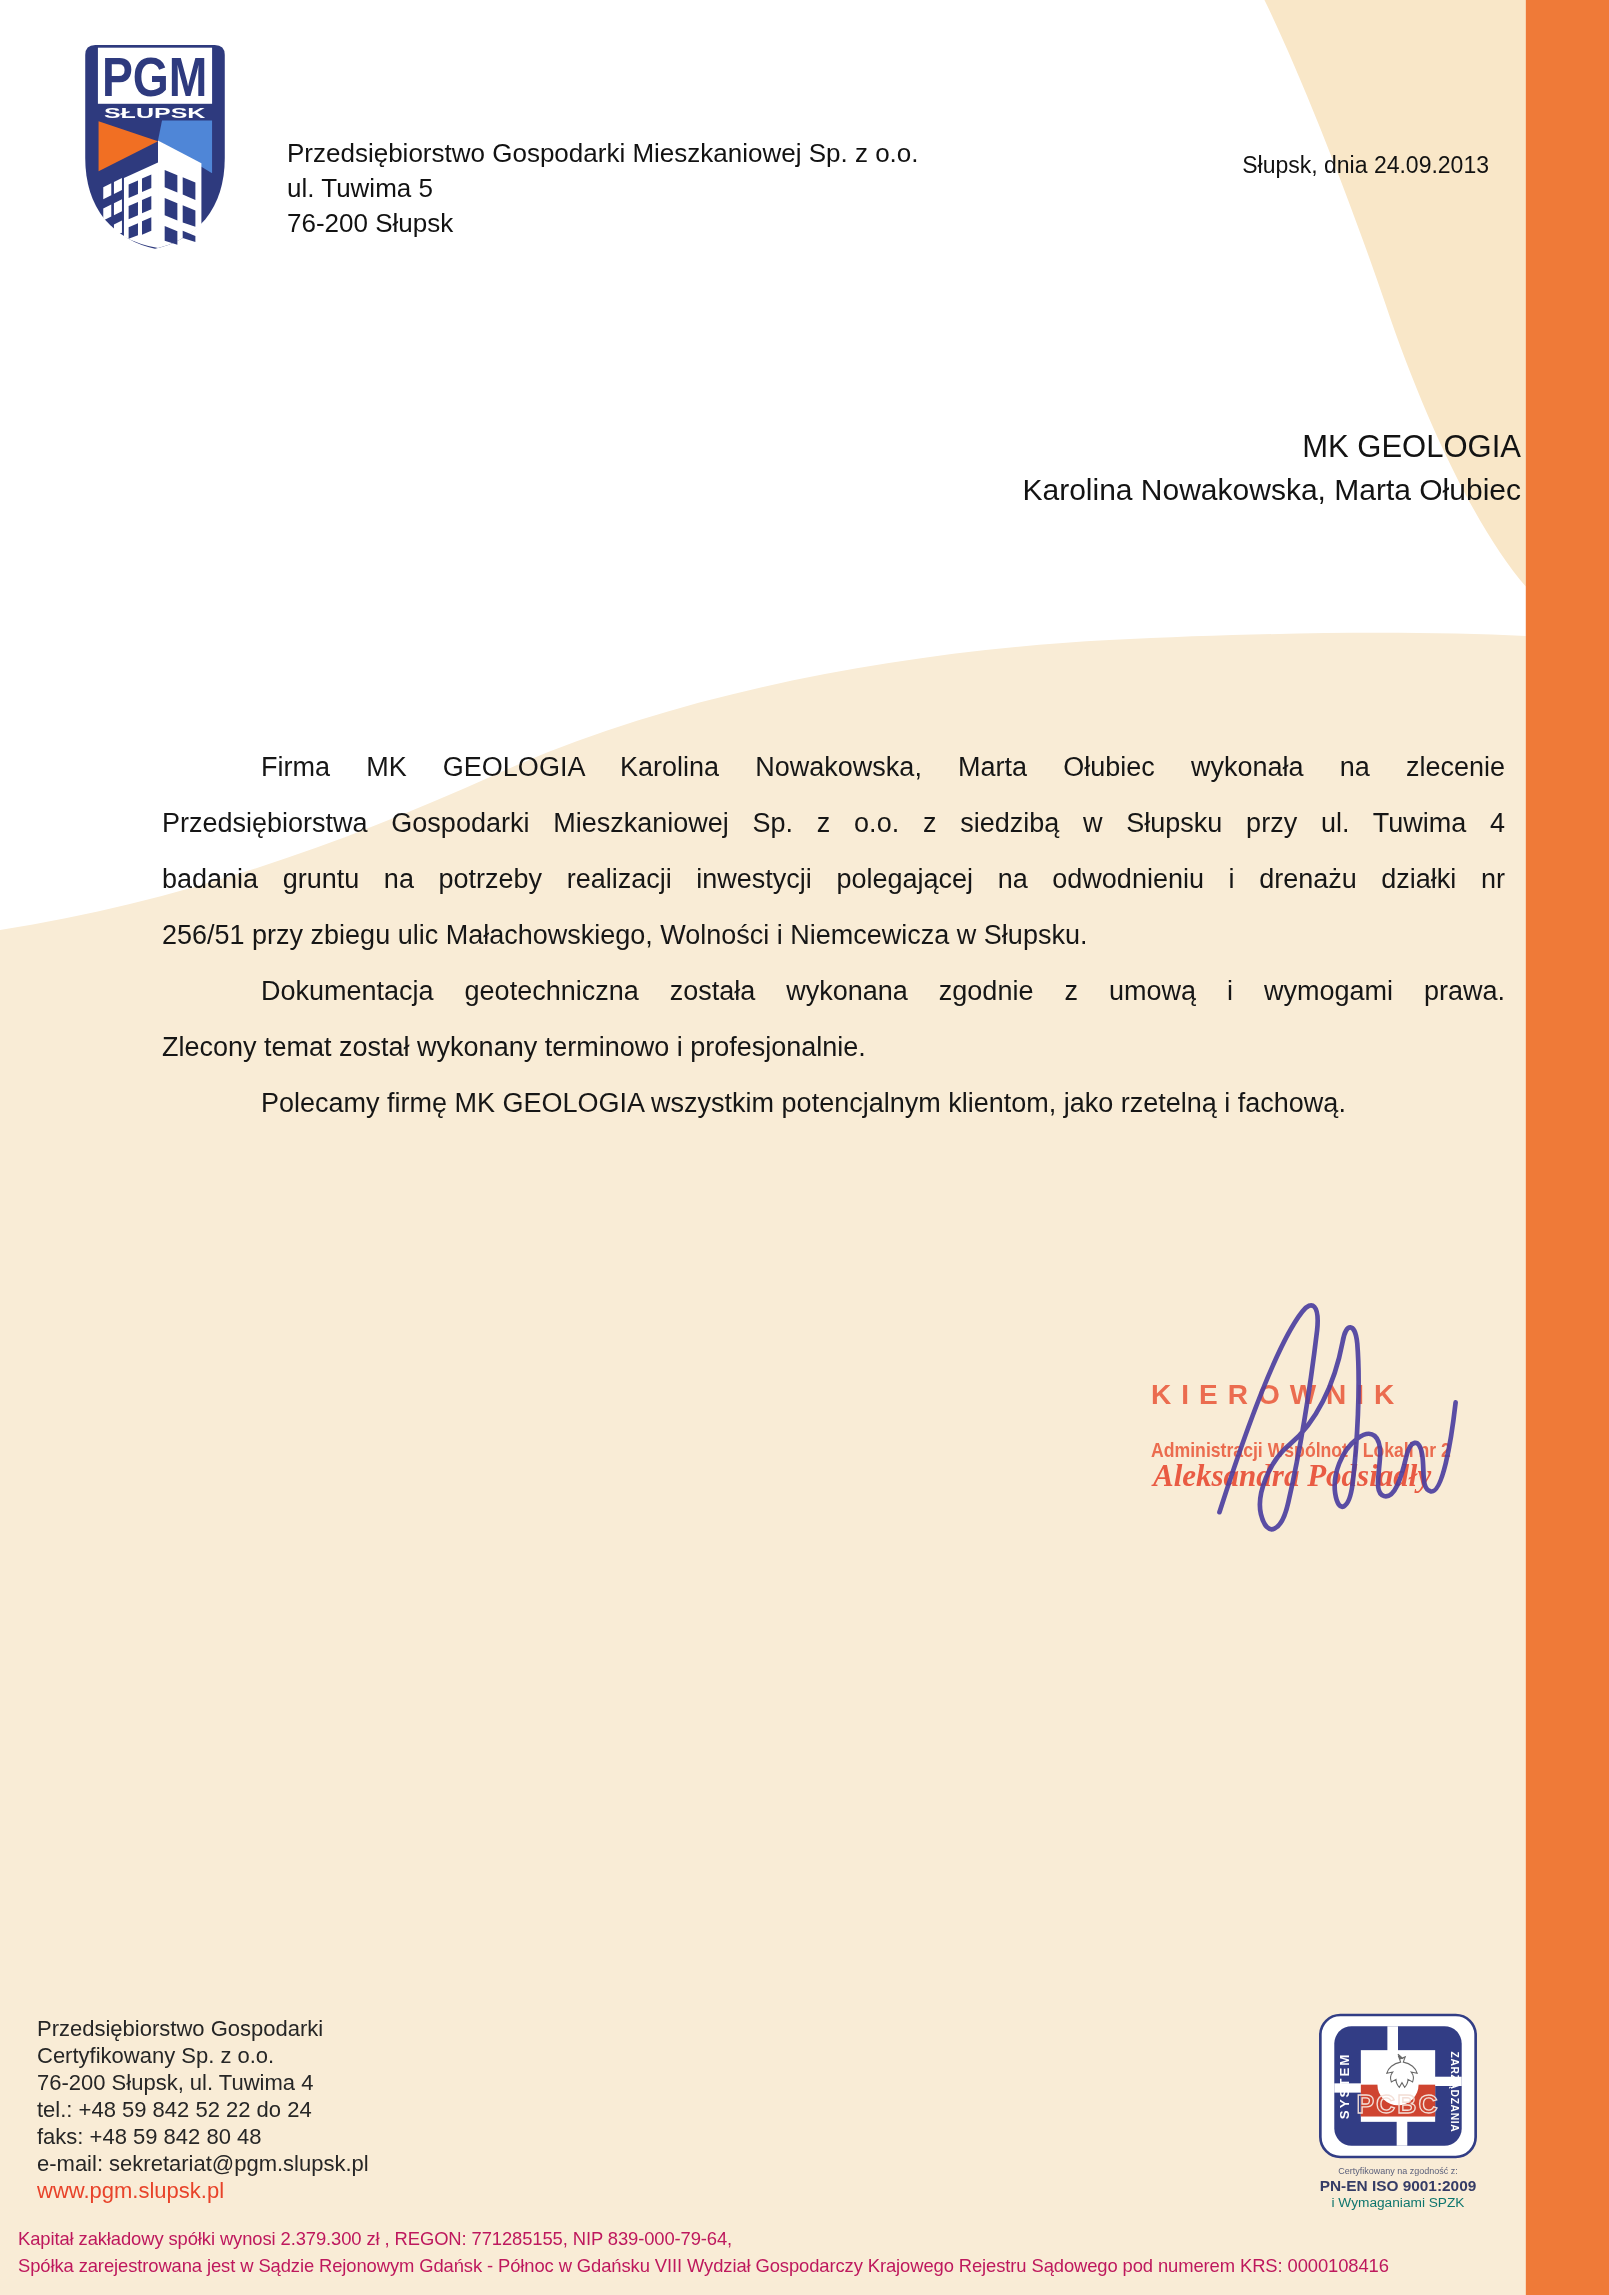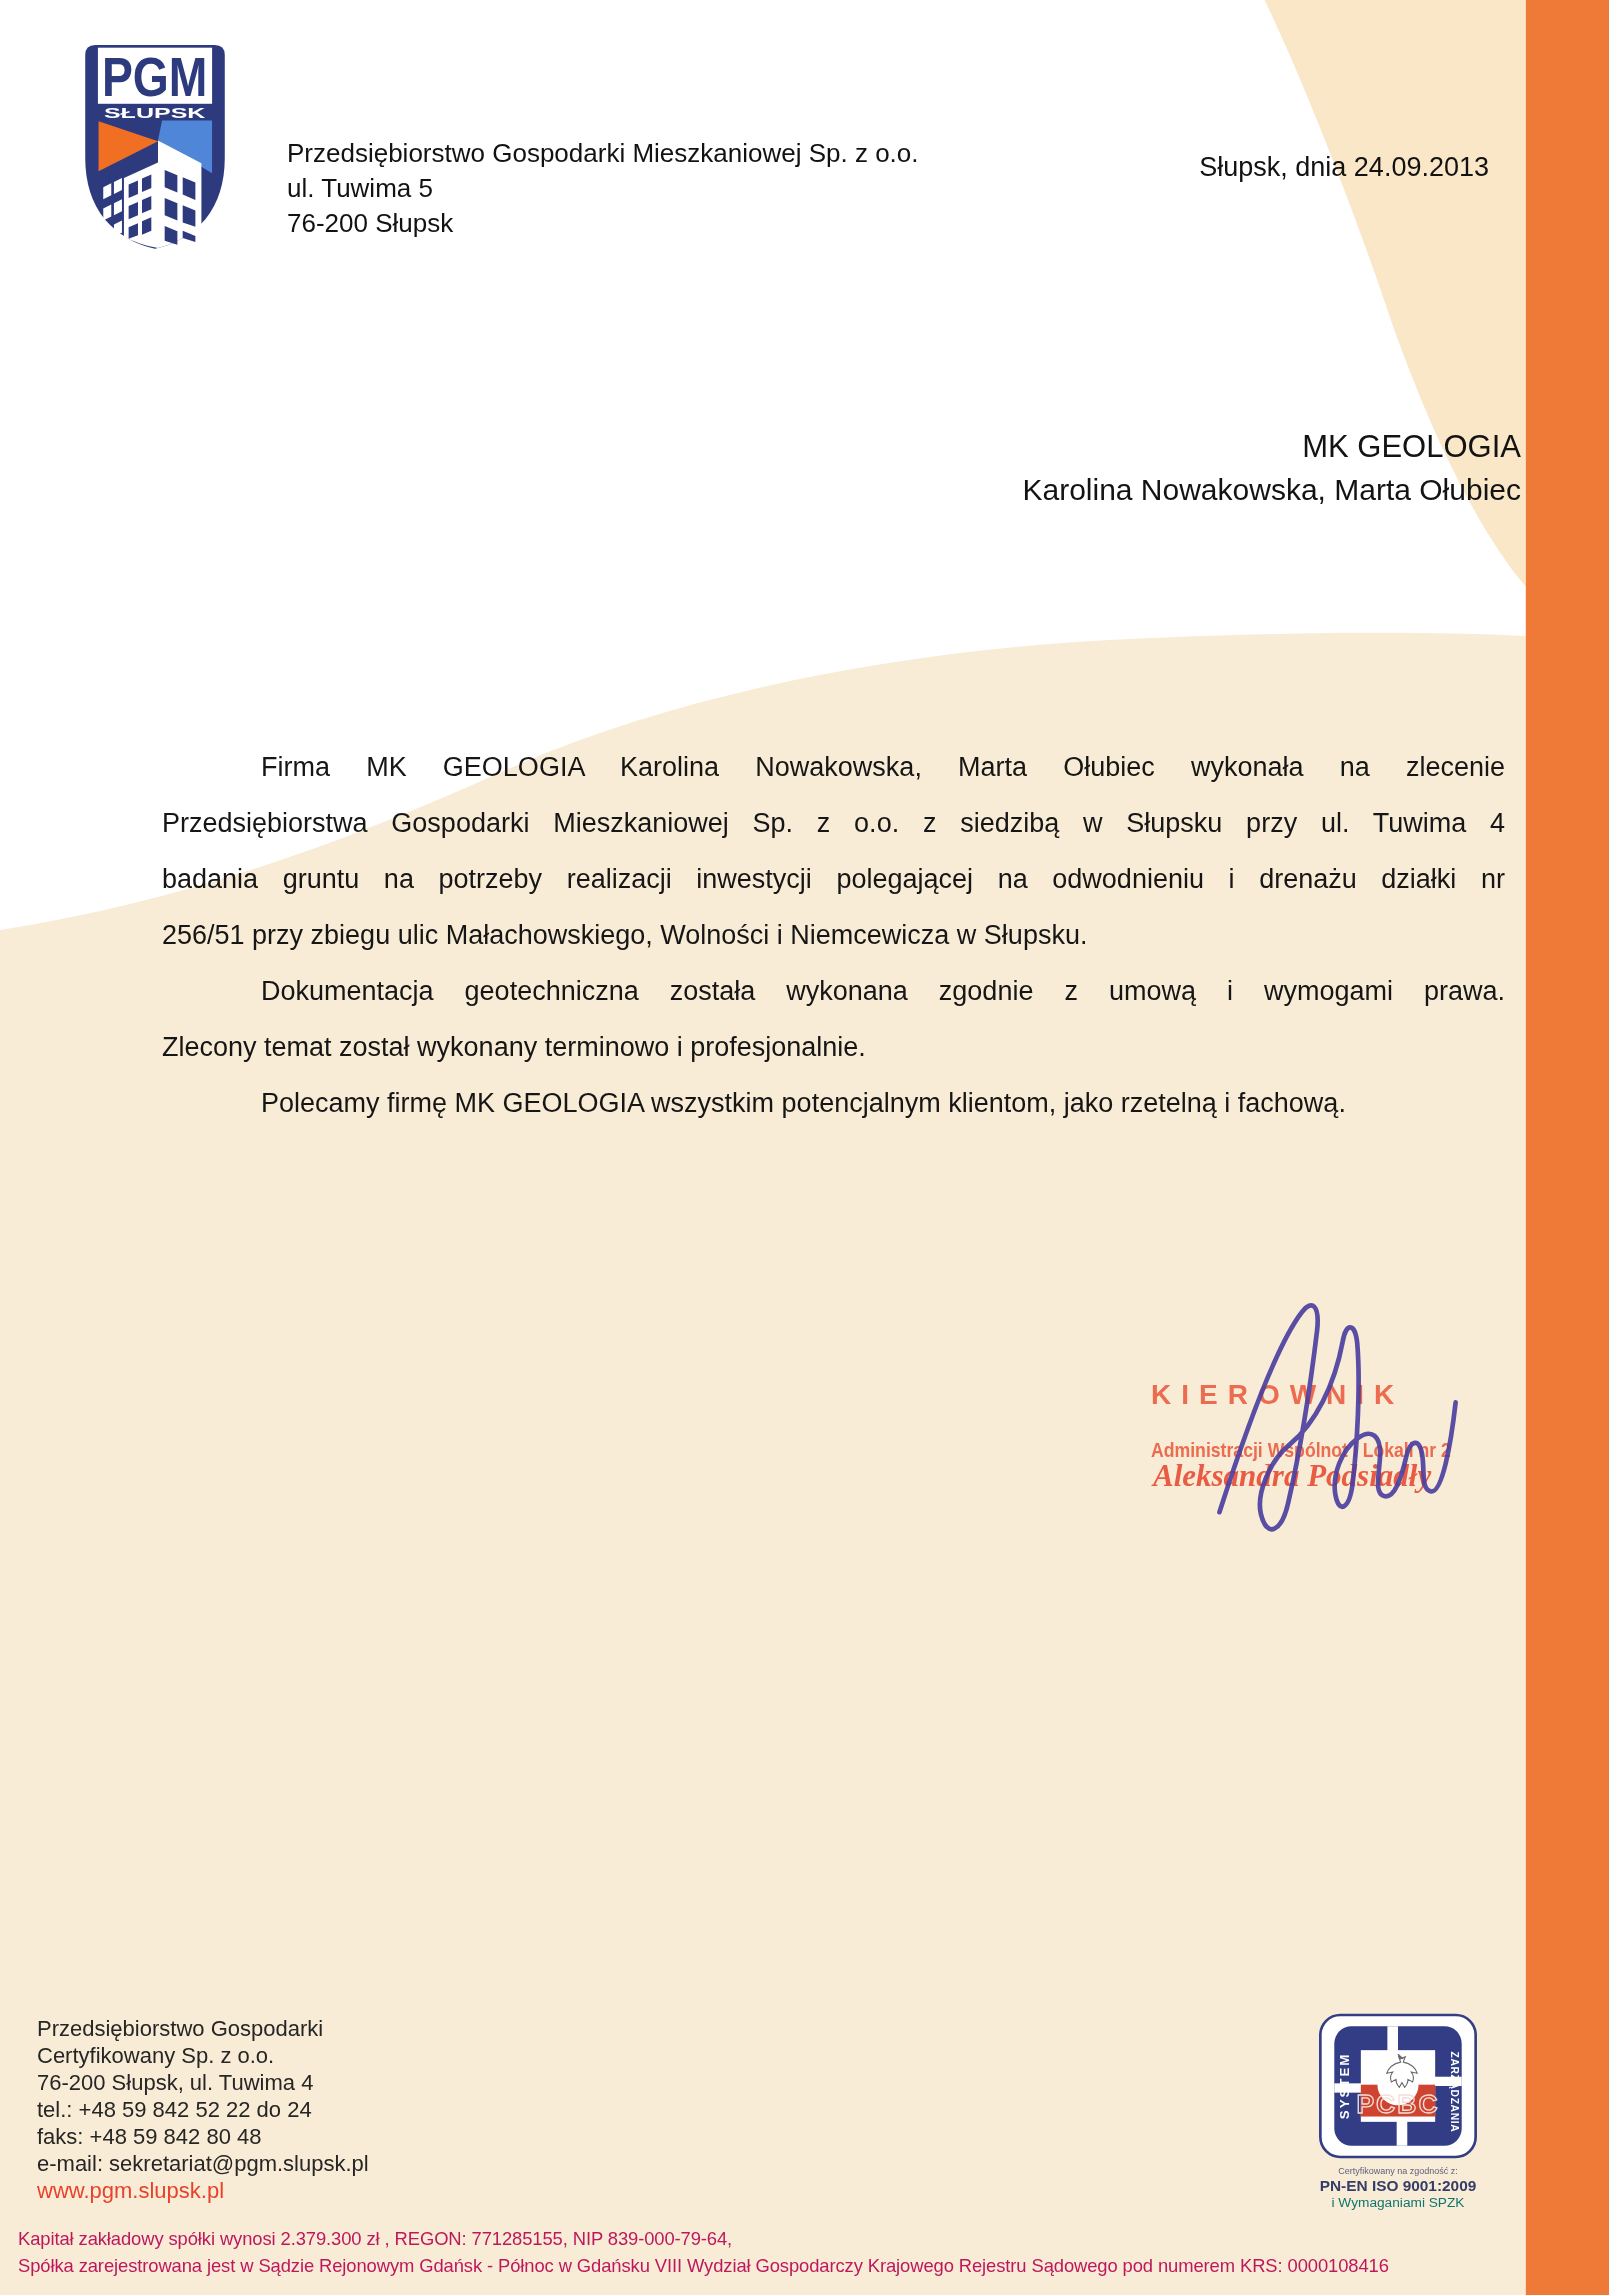--- a/index.html
+++ b/index.html
@@ -4,21 +4,21 @@
 <style>
   html,body{margin:0;padding:0;background:#e8e8e8;}
   #page{position:relative;width:1610px;height:2295px;background:#ffffff;overflow:hidden;
         font-family:"Liberation Sans",sans-serif;}
   #page *{box-sizing:border-box;}
   .abs{position:absolute;}
   
   #bg{position:absolute;left:0;top:0;width:1610px;height:2295px;}
   
   .hdr-company{left:287px;top:136px;font-size:26px;line-height:35px;color:#121212;}
-  .hdr-date{right:121px;top:152px;font-size:27px;color:#121212;}
+  .hdr-date{right:121px;top:152px;font-size:23px;color:#121212;}
   
   .recipient{right:89px;top:428px;text-align:right;color:#131313;}
   .recipient .r1{font-size:31px;line-height:37px;}
   .recipient .r2{font-size:30px;line-height:49px;}
   
   .body-text{left:162px;top:739px;width:1343px;font-size:27px;color:#161616;}
   .bl{height:56px;line-height:56px;white-space:nowrap;}
   .bl.just{white-space:normal;text-align:justify;text-align-last:justify;}
   .bl.indent{padding-left:99px;}
   

